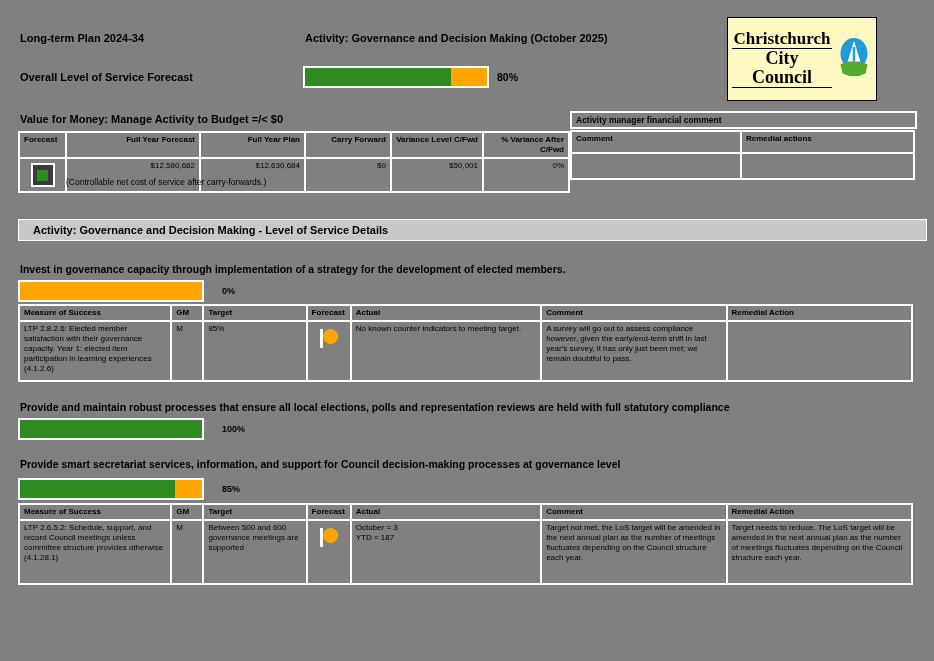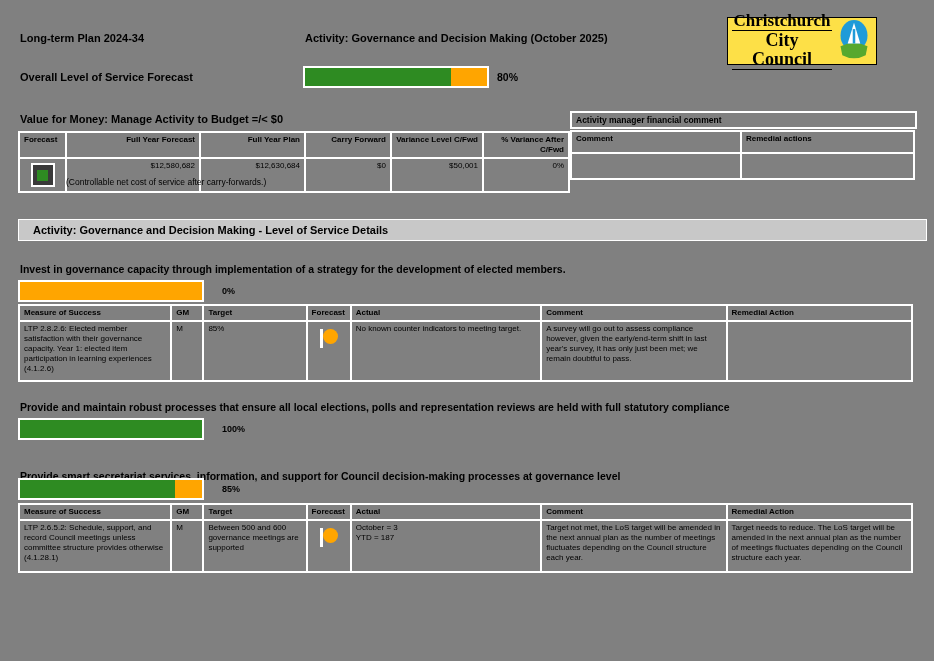--- a/index.html
+++ b/index.html
@@ -31,22 +31,22 @@
   .flag .pole{position:absolute;left:2px;top:1px;width:3px;height:19px;background:#fff;}
   .flag .ball{position:absolute;left:5px;top:1px;width:15px;height:15px;border-radius:50%;background:#FFA500;}
 
   
   .banner{background:#C8C8C8;border:1px solid #fff;display:flex;align-items:center;padding-left:14px;}
 
   
   .mc-head{border:2px solid #fff;font-size:8.5px;font-weight:bold;padding:2px 4px;}
 
   
-  .logo{background:#fde047;border:1px solid #000;display:flex;align-items:center;
-        padding:2px 4px;gap:4px;}
+  .logo{background:#fef9c3;border:1px solid #000;display:flex;align-items:center;
+        padding:20px 4px;gap:4px;}
   .logo-text{font-family:"Liberation Serif",serif;font-weight:bold;color:#000;
              text-align:center;line-height:1.05;}
   .logo-l1{font-size:17px;}
   .logo-l2{font-size:18px;border-top:1.5px solid #000;border-bottom:1.5px solid #000;padding:0 2px;}
 </style>
 </head>
 <body>
 
 <div class="canvas">
 
@@ -173,21 +173,21 @@
     </tr>
   </tbody>
     </table>
 
   <div class="abs b t10" style="left:20px;top:401px;">Provide and maintain robust processes that ensure all local elections, polls and representation reviews are held with full statutory compliance</div>
   <div class="abs bar" style="left:18px;top:418px;width:182px;">
     <div class="bar-fill" style="width: 100%;"></div>
   </div>
   <div class="abs b t9" style="left:222px;top:424px;">100%</div>
 
-  <div class="abs b t10" style="left:20px;top:470px;">Provide smart secretariat services, information, and support for Council decision-making processes at governance level</div>
+  <div class="abs b t10" style="left:20px;top:458px;">Provide smart secretariat services, information, and support for Council decision-making processes at governance level</div>
   <div class="abs bar" style="left:18px;top:478px;width:182px;">
     <div class="bar-fill" style="width: 85%;"></div>
   </div>
   <div class="abs b t9" style="left:222px;top:484px;">85%</div>
 
   <table class="abs" style="left:18px;top:503px;width:895px;">
     <colgroup>
       <col style="width:152px">
         <col style="width:32px">
         <col style="width:103px">
@@ -199,21 +199,21 @@
     <tbody>
         <tr>
       <th>Measure of Success</th>
       <th>GM</th>
       <th>Target</th>
       <th>Forecast</th>
       <th>Actual</th>
       <th>Comment</th>
       <th>Remedial Action</th>
     </tr>
-    <tr style="height:52px;">
+    <tr style="height:64px;">
       <td>LTP 2.6.5.2: Schedule, support, and record Council meetings unless committee structure provides otherwise (4.1.28.1)</td>
       <td>M</td>
       <td>Between 500 and 600 governance meetings are supported</td>
       <td>
         <div class="flag">
               <div class="pole"></div>
               <div class="ball"></div>
             </div>
       </td>
       <td class="pre">October = 3

